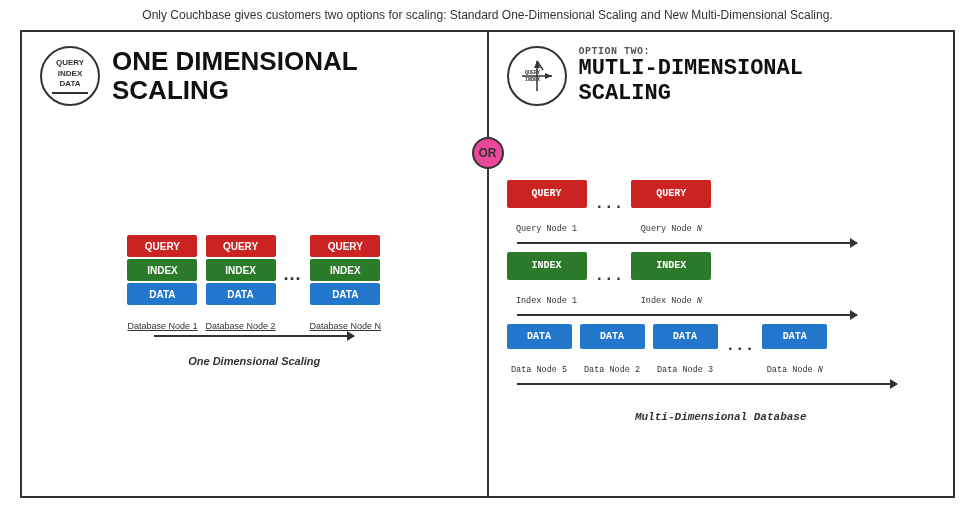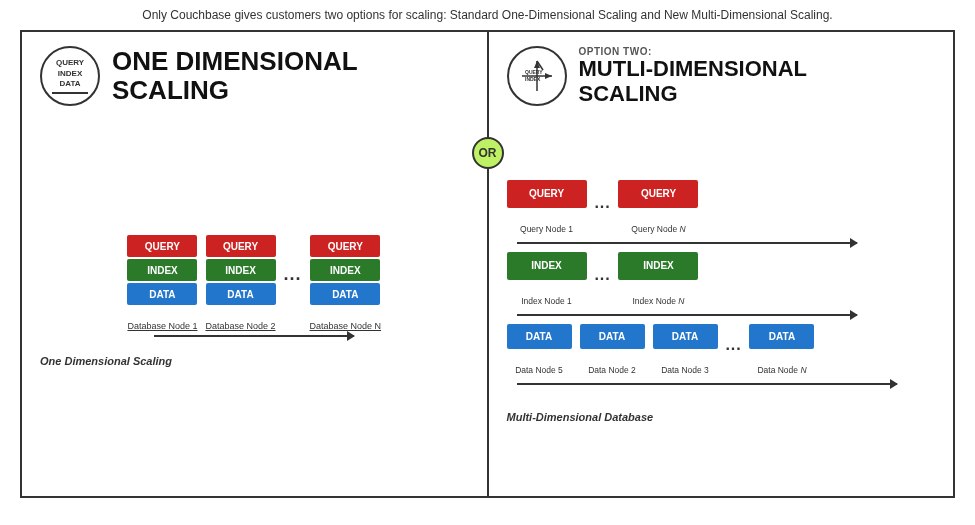--- a/index.html
+++ b/index.html
@@ -30,20 +30,21 @@
       display: flex;
       flex-direction: column;
       align-items: flex-start;
     }
     .panel-right {
       flex: 1;
       padding: 14px 18px 10px;
       display: flex;
       flex-direction: column;
       align-items: flex-start;
+      font-family: Liberation Mono, monospace;
     }
     .option-header {
       display: flex;
       align-items: center;
       gap: 12px;
       margin-bottom: 10px;
     }
     .circle-icon {
       width: 60px;
       height: 60px;
@@ -85,21 +86,21 @@
       height: 32px;
       border-radius: 50%;
       border: 2px solid #333;
       font-size: 12px;
       font-weight: bold;
       color: #333;
       position: absolute;
       left: 50%;
       top: 105px;
       transform: translateX(-50%);
-      background: #bef264;
+      background: #ec4899;
       z-index: 10;
     }
     
     .nodes-area {
       flex: 1;
       display: flex;
       flex-direction: column;
       justify-content: center;
       width: 100%;
     }
@@ -160,21 +161,21 @@
     .arrow-line::after {
       content: '';
       position: absolute;
       right: -1px;
       top: -4px;
       border-left: 8px solid #333;
       border-top: 5px solid transparent;
       border-bottom: 5px solid transparent;
     }
     .caption-text {
-      text-align: left;
+      text-align: center;
       font-size: 11px;
       font-style: italic;
       font-weight: bold;
       color: #333;
       margin-top: 18px;
       width: 100%;
     }
     
     .mds-area {
       flex: 1;

